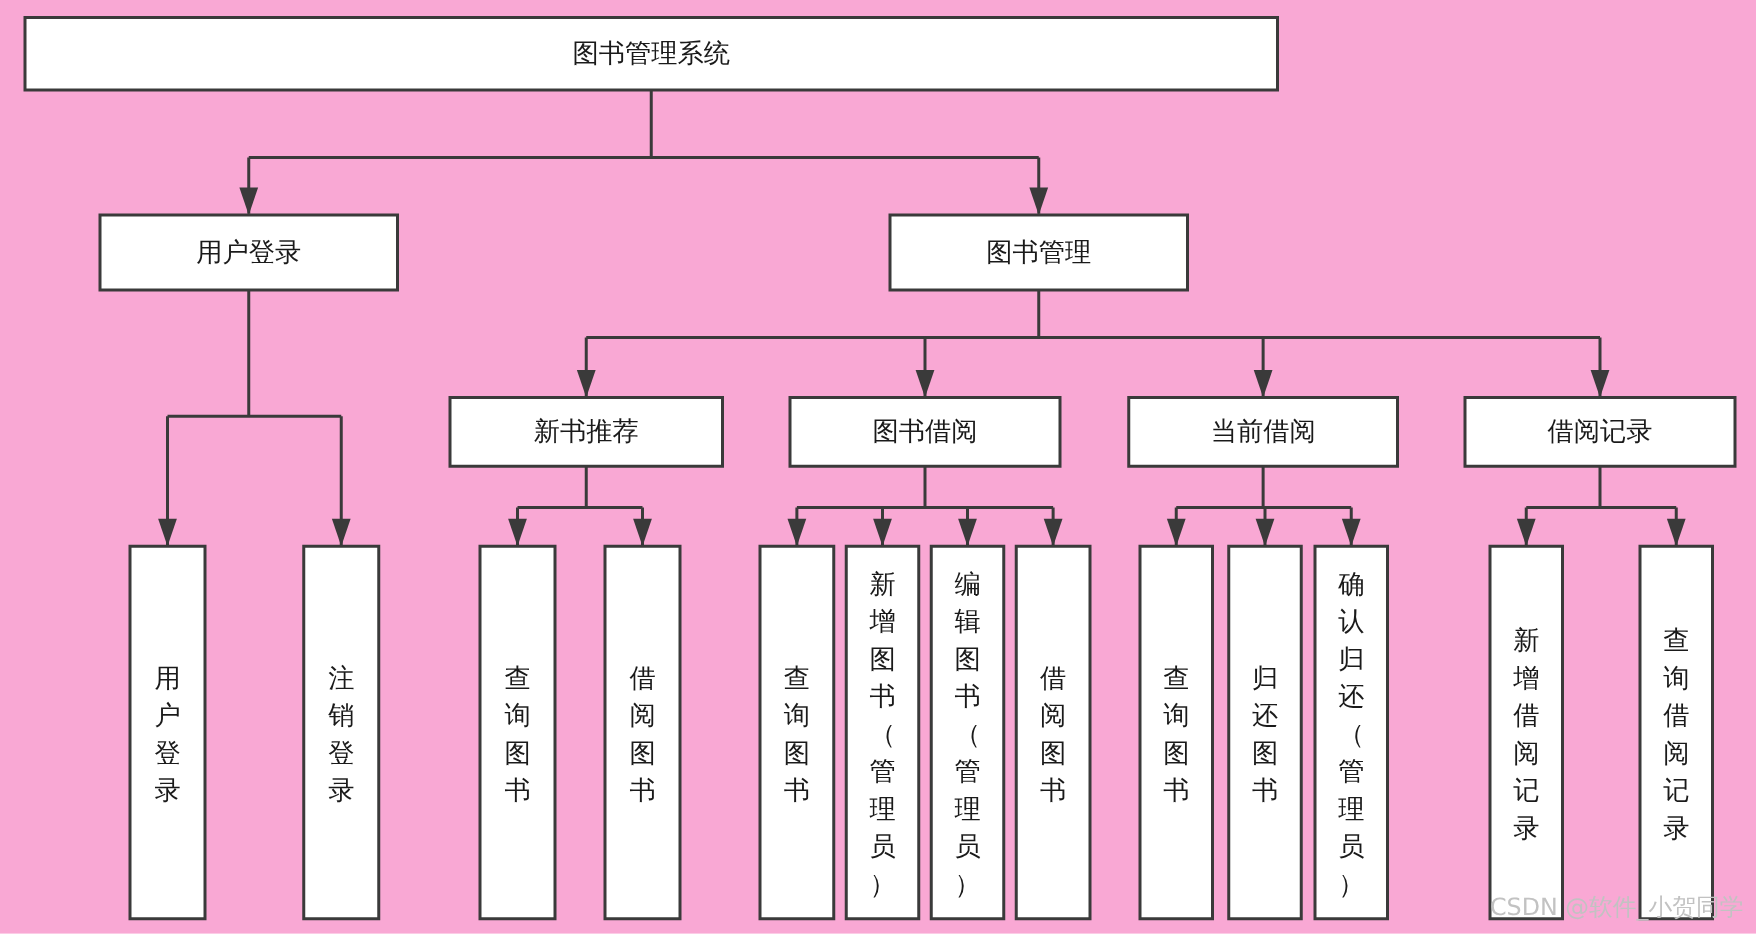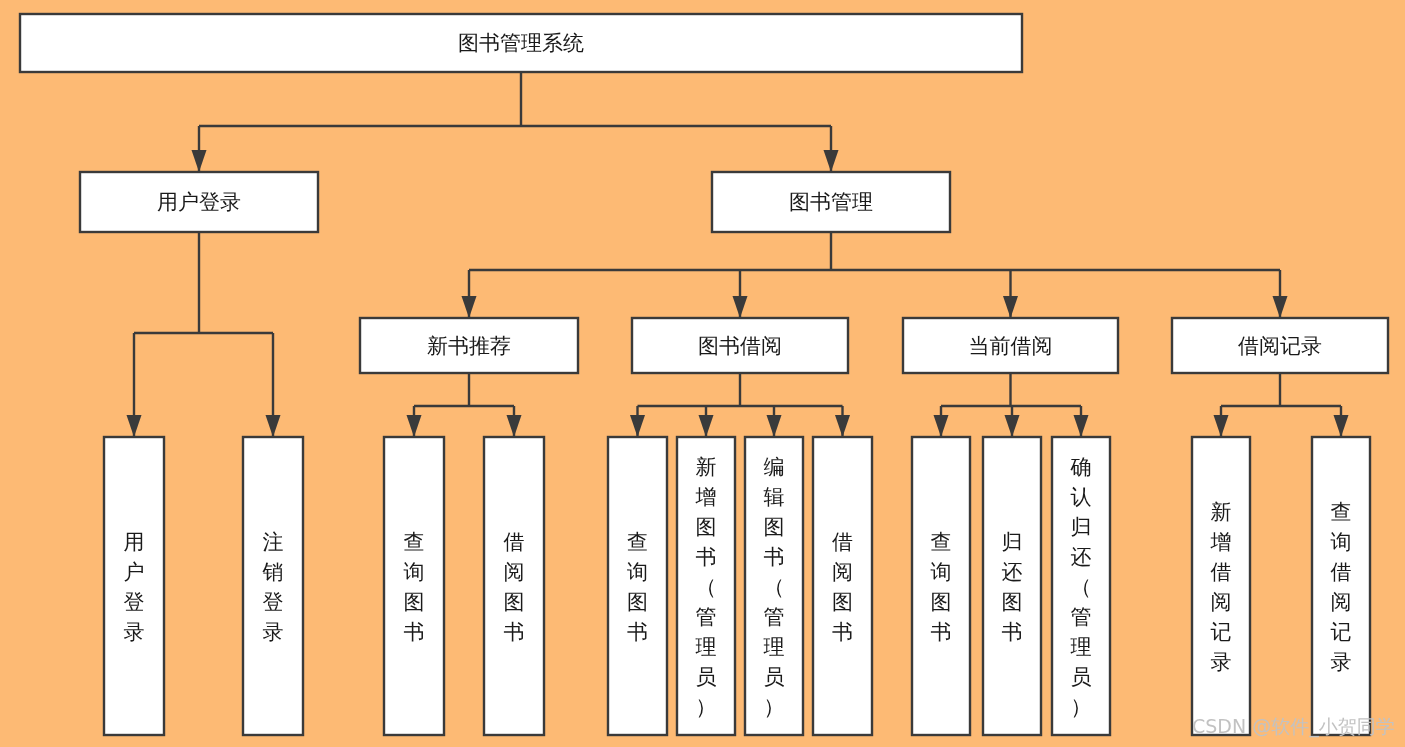--- a/index.html
+++ b/index.html
@@ -11,21 +11,21 @@
   body {
     width: 1405px;
     height: 747px;
     font-family: "DejaVu Sans", "Liberation Sans", sans-serif;
     overflow: hidden;
   }
   #diagram-root {
     position: relative;
     width: 1405px;
     height: 747px;
-    background: #fdba74;
+    background: #f9a8d4;
   }
   svg#tree-svg {
     position: absolute;
     left: 0;
     top: 0;
     width: 1405px;
     height: 747px;
     display: block;
   }
   .node-box {

